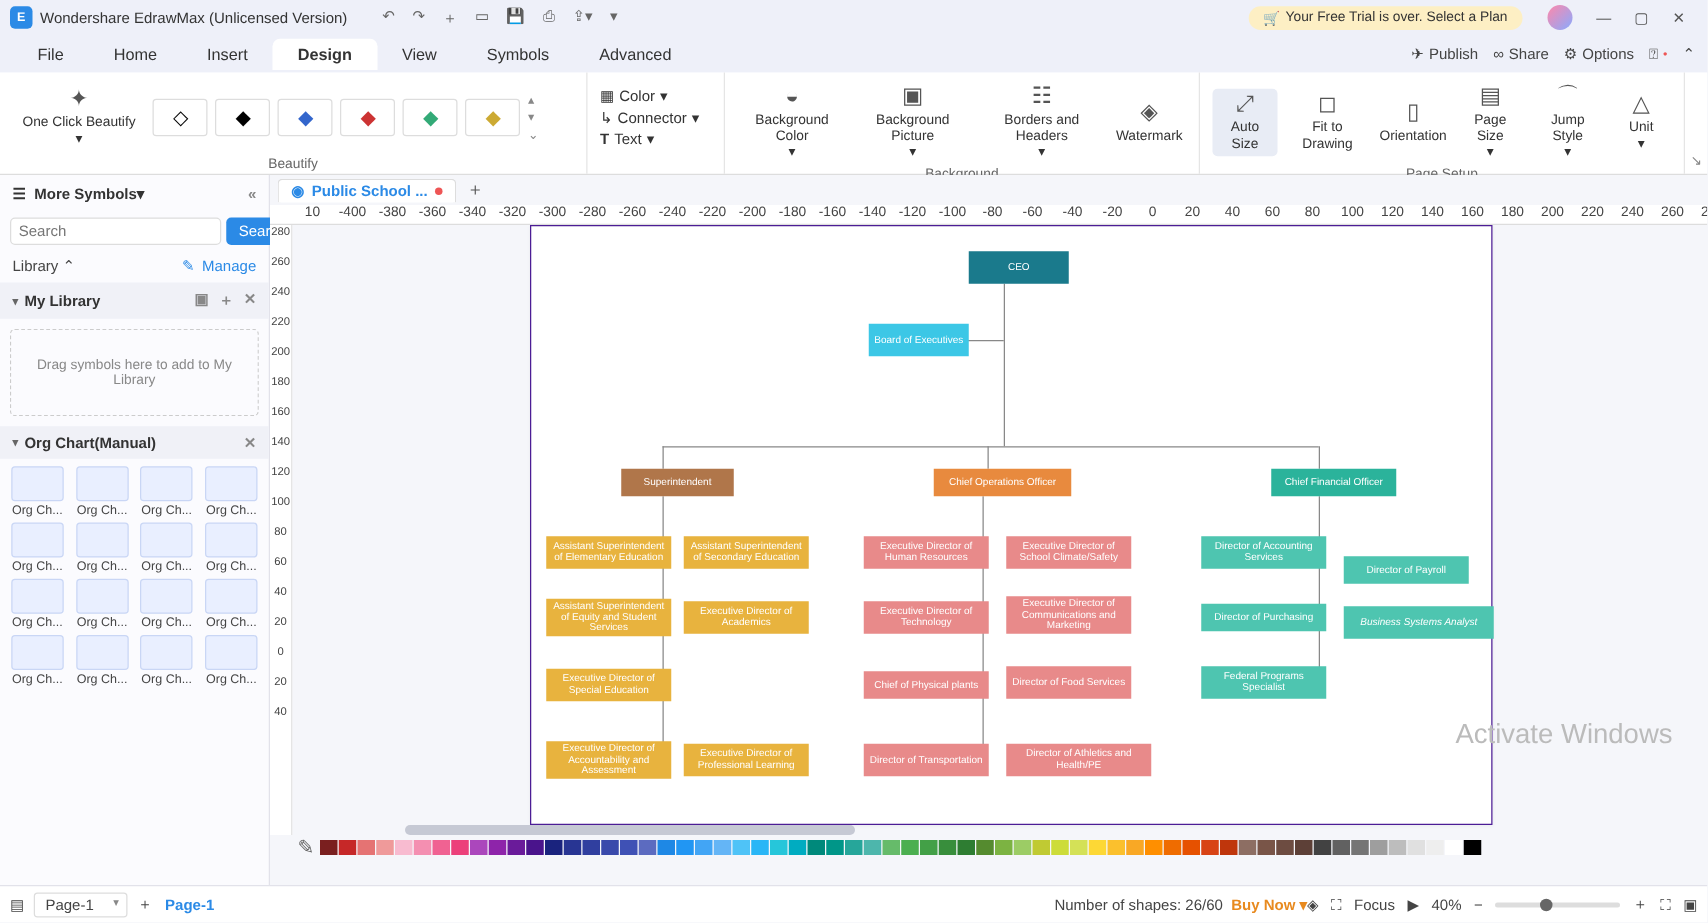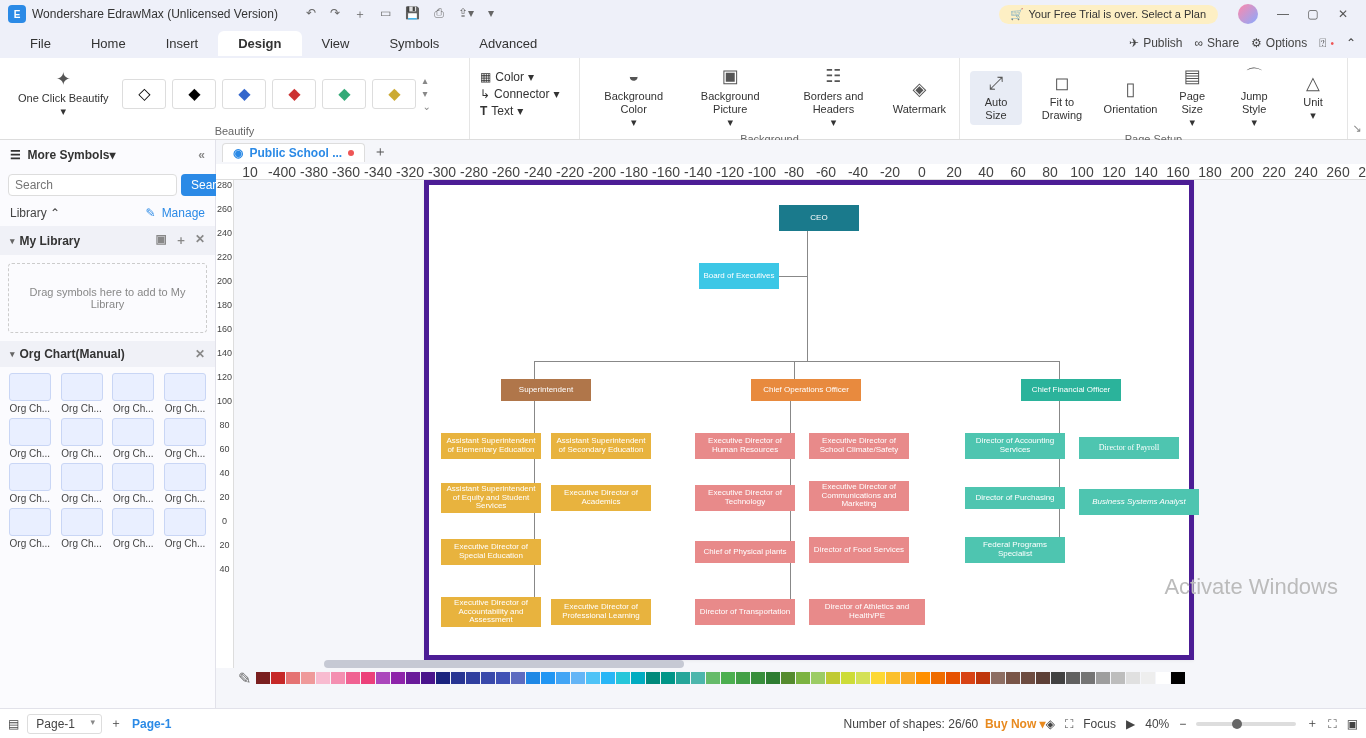--- a/index.html
+++ b/index.html
@@ -48,26 +48,26 @@
 .lp-grid { display:grid; grid-template-columns: repeat(4,1fr); gap:4px; padding:6px;}
 .lp-cell { display:flex; flex-direction:column; align-items:center; font-size:10px; color:#444;}
 .lp-thumb { width:42px; height:28px; background:#e9efff; border:1px solid #c9d6f5; border-radius:3px; margin-bottom:2px;}
 .lp-close { margin-left:auto; color:#888; cursor:pointer;}
 
 .canvas-wrap { flex:1; position:relative; background:#f5f6fa; overflow:hidden;}
 .tabstrip { height:24px; background:#f5f6fa; display:flex; align-items:center; padding-left:6px; font-size:12px;}
 .doctab { background:#fff; border:1px solid #ddd; border-bottom:none; border-radius:4px 4px 0 0; padding:2px 10px; display:flex; align-items:center; gap:6px; color:#2b8ae6; font-weight:600;}
 .doctab .dirty { width:6px; height:6px; border-radius:50%; background:#e55;}
 .addtab { margin-left:8px; color:#555; font-size:14px; cursor:pointer;}
-.ruler-h { height:16px; background:#fff; border-bottom:1px solid #ddd; font-size:14px; color:#444; display:flex; overflow:hidden; padding-left:18px;}
+.ruler-h { height:16px; background:#fff; border-bottom:1px solid #ddd; font-size:11px; color:#444; display:flex; overflow:hidden; padding-left:18px;}
 .ruler-h span { width:32px; flex:0 0 32px; text-align:center;}
 .ruler-v { position:absolute; left:0; top:40px; bottom:40px; width:18px; background:#fff; border-right:1px solid #ddd; font-size:9px; color:#444; display:flex; flex-direction:column;}
 .ruler-v span { height:24px; flex:0 0 24px; text-align:center; writing-mode: horizontal-tb;}
 .canvas { position:absolute; left:18px; right:0; top:40px; bottom:40px; background:#f5f6fa; overflow:hidden;}
-.page { position:absolute; left:190px; top:0; width:770px; height:480px; background:#fff; border:5px solid #4c1d95; box-shadow:0 1px 3px rgba(0,0,0,0.05);}
+.page { position:absolute; left:190px; top:0; width:770px; height:480px; background:#fff; border:1px solid #4c1d95; box-shadow:0 1px 3px rgba(0,0,0,0.05);}
 .node { position:absolute; color:#fff; font-size:8px; display:flex; align-items:center; justify-content:center; text-align:center; padding:2px 4px; line-height:1.1;}
 .line { position:absolute; background:#888;}
 .colorbar { position:absolute; left:18px; right:0; bottom:22px; height:16px; display:flex; gap:1px; padding:0 4px; align-items:center; overflow:hidden;}
 .colorbar .sw { width:14px; height:12px; cursor:pointer;}
 .scroll-h { position:absolute; left:18px; right:0; bottom:38px; height:10px; }
 .scroll-h .thumb { position:absolute; left:90px; width:360px; height:8px; background:#c6c9d4; border-radius:4px;}
 .watermark2 { position:absolute; right:28px; bottom:68px; color:#bbb; font-size:22px; font-weight:300;}
 
 .statusbar { position:absolute; left:0; right:0; bottom:0; height:30px; background:#fff; border-top:1px solid #e2e2ea; display:flex; align-items:center; font-size:12px; color:#444; padding:0 8px;}
 .statusbar .pgsel { border:1px solid #ddd; padding:2px 26px 2px 8px; border-radius:3px; margin:0 8px; position:relative;}
@@ -389,21 +389,21 @@
           <div class="node" style="left: 122px; top: 414px; width: 100px; height: 26px; background: rgb(232, 179, 62);">Executive Director of Professional Learning</div>
           <div class="node" style="left: 266px; top: 248px; width: 100px; height: 26px; background: rgb(232, 138, 138);">Executive Director of Human Resources</div>
           <div class="node" style="left: 380px; top: 248px; width: 100px; height: 26px; background: rgb(232, 138, 138);">Executive Director of School Climate/Safety</div>
           <div class="node" style="left: 266px; top: 300px; width: 100px; height: 26px; background: rgb(232, 138, 138);">Executive Director of Technology</div>
           <div class="node" style="left: 380px; top: 296px; width: 100px; height: 30px; background: rgb(232, 138, 138);">Executive Director of Communications and Marketing</div>
           <div class="node" style="left: 266px; top: 356px; width: 100px; height: 22px; background: rgb(232, 138, 138);">Chief of Physical plants</div>
           <div class="node" style="left: 380px; top: 352px; width: 100px; height: 26px; background: rgb(232, 138, 138);">Director of Food Services</div>
           <div class="node" style="left: 266px; top: 414px; width: 100px; height: 26px; background: rgb(232, 138, 138);">Director of Transportation</div>
           <div class="node" style="left: 380px; top: 414px; width: 116px; height: 26px; background: rgb(232, 138, 138);">Director of Athletics and Health/PE</div>
           <div class="node" style="left: 536px; top: 248px; width: 100px; height: 26px; background: rgb(78, 197, 176);">Director of Accounting Services</div>
-          <div class="node" style="left: 650px; top: 252px; width: 100px; height: 22px; background: rgb(78, 197, 176); font-family: Liberation Serif, serif;">Director of Payroll</div>
+          <div class="node" style="left: 650px; top: 264px; width: 100px; height: 22px; background: rgb(78, 197, 176);">Director of Payroll</div>
           <div class="node" style="left: 536px; top: 302px; width: 100px; height: 22px; background: rgb(78, 197, 176);">Director of Purchasing</div>
           <div class="node" style="left: 650px; top: 304px; width: 120px; height: 26px; background: rgb(78, 197, 176); font-style: italic;">Business Systems Analyst</div>
           <div class="node" style="left: 536px; top: 352px; width: 100px; height: 26px; background: rgb(78, 197, 176);">Federal Programs Specialist</div>
         </div>
       <div class="watermark2">Activate Windows</div>
     </div>
     <div class="scroll-h">
         <div class="thumb"></div>
       </div>
     <div class="colorbar" id="colorbar">

